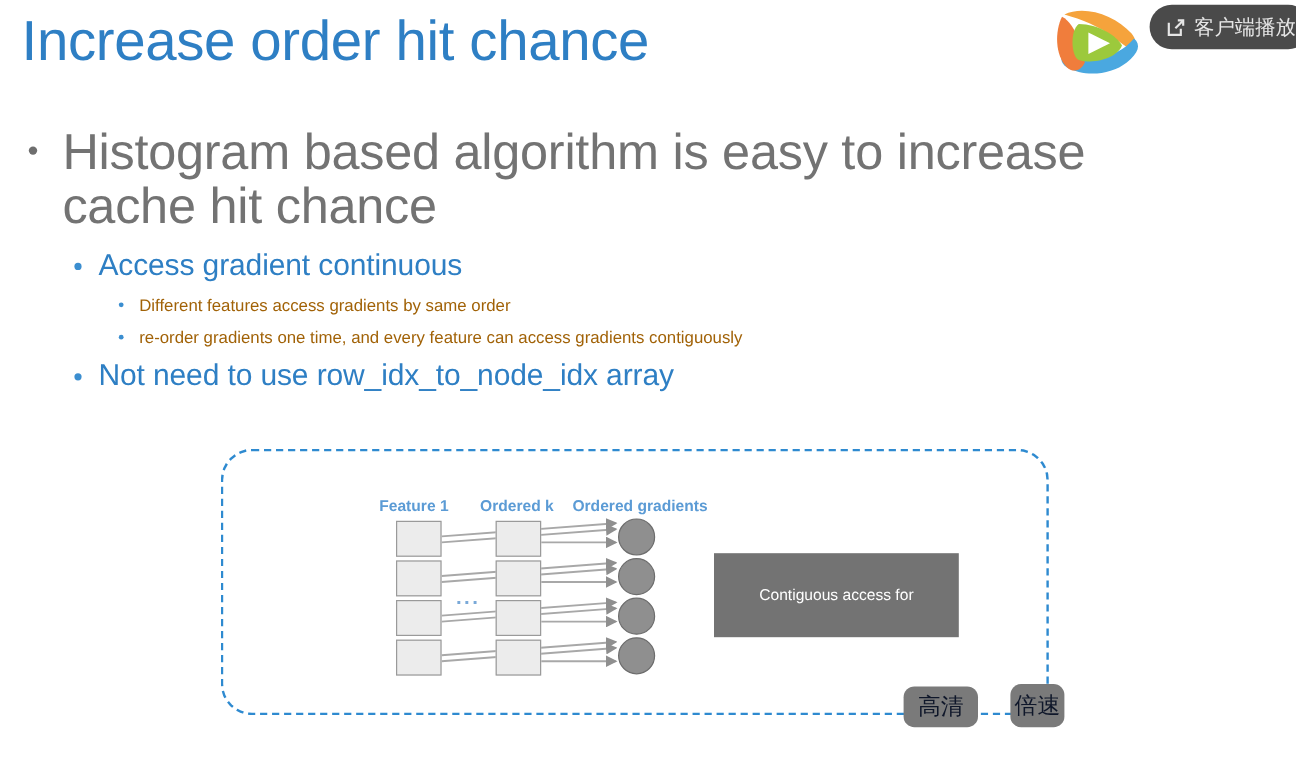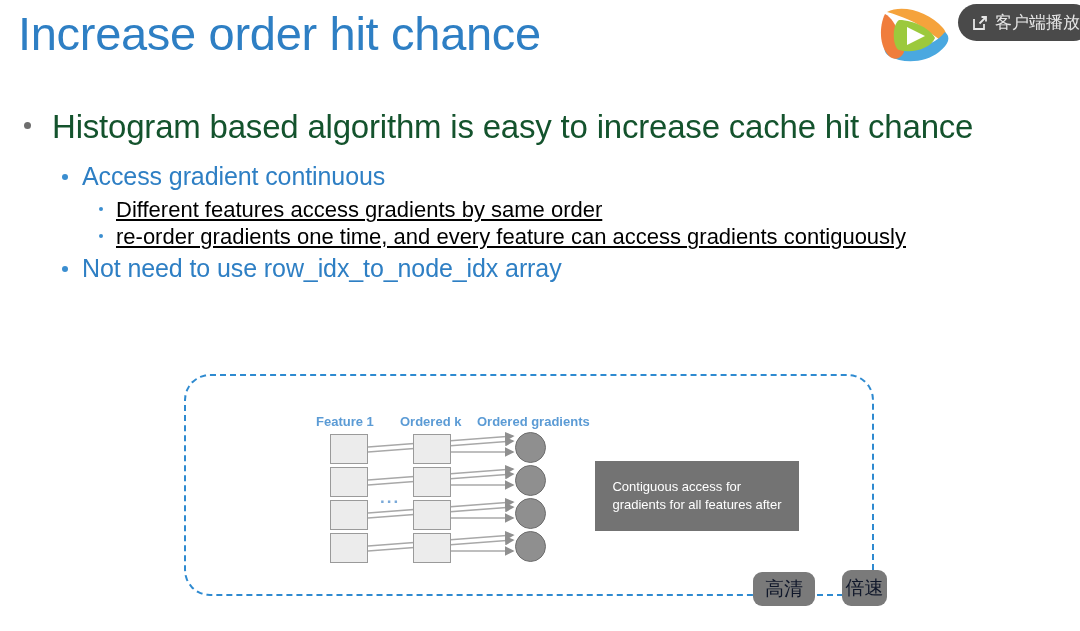--- a/index.html
+++ b/index.html
@@ -33,23 +33,23 @@
   
   .bullets {
     position: absolute;
     left: 16px;
     top: 104px;
     width: 1010px;
   }
   .b1 {
     position: relative;
     padding-left: 36px;
-    font-size: 33px;
+    font-size: 42px;
     line-height: 45px;
-    color: #14532d;
+    color: #737373;
     letter-spacing: -0.2px;
   }
   .b1 .dot {
     position: absolute;
     left: 8px;
     top: 18px;
     width: 7px;
     height: 7px;
     border-radius: 50%;
     background: #6e6e6e;
@@ -75,25 +75,24 @@
     border-radius: 50%;
     background: #3b8ed0;
   }
   .b3wrap {
     padding-left: 36px;
     margin-top: 1px;
   }
   .b3 {
     position: relative;
     padding-left: 22px;
-    font-size: 22px;
+    font-size: 14px;
     line-height: 27px;
-    color: #000000;
+    color: #a16207;
     letter-spacing: 0px;
-    text-decoration: underline;
   }
   .b3 .dot {
     position: absolute;
     left: 5px;
     top: 11px;
     width: 4px;
     height: 4px;
     border-radius: 50%;
     background: #3b8ed0;
   }
@@ -325,21 +324,20 @@
   <div class="node-circle" style="left:515px; top:432px;"></div>
   <div class="node-circle" style="left:515px; top:465px;"></div>
   <div class="node-circle" style="left:515px; top:498px;"></div>
   <div class="node-circle" style="left:515px; top:531px;"></div>
 
   <div class="ellipsis" style="left:380px; top:489px;">...</div>
 
   <div id="callout">
     <div class="callout-text">
       <div>Contiguous access for</div>
-      <div>gradients for all features after</div>
     </div>
   </div>
 
   <svg id="player-logo" viewBox="0 0 74 66" xmlns="http://www.w3.org/2000/svg">
     <path d="M10 10 C 26 2, 52 10, 66 26 C 70 31, 70 35, 66 40 L 52 30 C 40 20, 24 14, 10 10 Z" fill="#f5a33c"></path>
     <path d="M68 30 C 74 35, 72 42, 62 50 C 48 61, 26 62, 12 54 C 6 50, 6 44, 12 40 L 30 44 C 44 47, 58 42, 68 30 Z" fill="#4aa8e0"></path>
     <path d="M8 12 C 2 24, 2 44, 12 54 C 17 59, 24 57, 27 50 L 22 32 C 19 23, 14 15, 8 12 Z" fill="#f07d3c"></path>
     <path d="M22 18 C 38 18, 54 28, 58 36 C 54 46, 36 52, 22 48 C 16 46, 14 24, 22 18 Z" fill="#9cc93c"></path>
     <path d="M30 25 L 48 34 L 30 43 Z" fill="#ffffff"></path>
   </svg>

